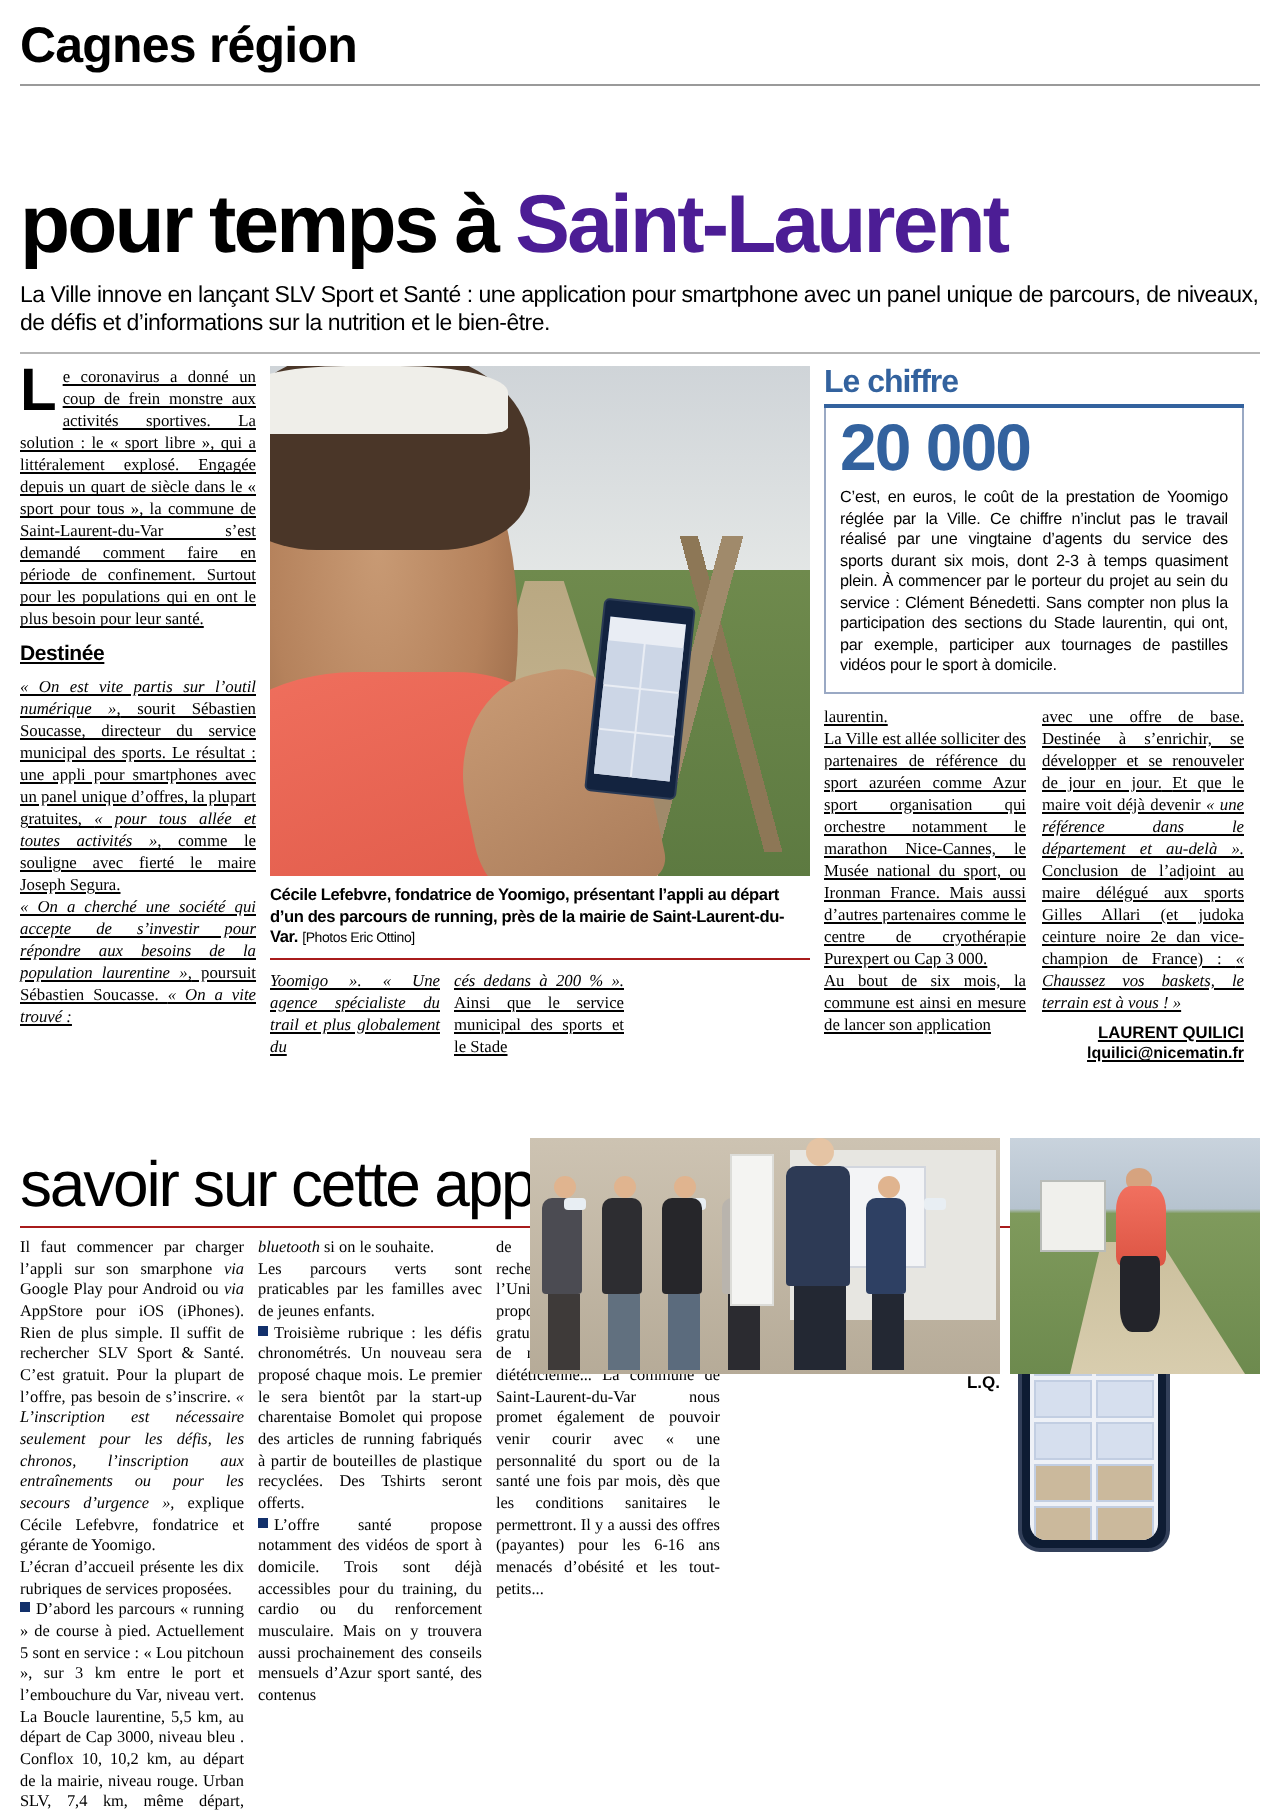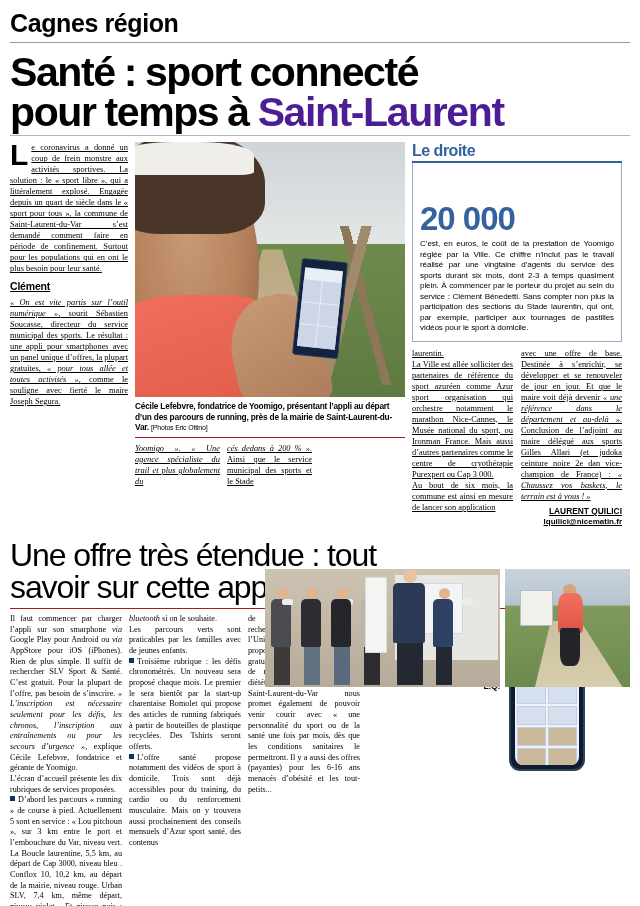--- a/index.html
+++ b/index.html
@@ -126,21 +126,20 @@
     padding: 3px 7px 7px;
     margin-top: 0;
   }
   .chiffre-num {
     font-family: "Liberation Sans", sans-serif;
     font-weight: bold;
     font-size: 33px;
     color: #33629e;
     line-height: 1.05;
     letter-spacing: -1px;
-    margin-top: 36px;
   }
   .chiffre-text {
     font-family: "Liberation Sans", sans-serif;
     font-size: 8.1px;
     line-height: 1.3;
     text-align: justify;
     margin-top: 2px;
     letter-spacing: -0.1px;
   }
   .chiffre-text b { font-weight: normal; }
@@ -324,32 +323,34 @@
   .mask { position:absolute; width:11px; height:6px; background:#e8eef3; border-radius:2px; }
 </style>
 </head>
 <body>
 
 <div class="page">
 
   <div class="masthead">Cagnes région</div>
 
   <div class="headline">
-    <span>Santé : sport connecté</span><br>
+    <br>
     <span>pour temps à </span><span class="hl-accent">Saint-Laurent</span>
   </div>
+  <div class="standfirst">La Ville innove en lançant SLV Sport et Santé : une application pour smartphone avec un panel unique de parcours, de niveaux, de défis et d’informations sur la nutrition et le bien-être.</div>
   <div class="rule-thin"></div>
 
   <div class="top-grid">
 
     <div class="col-narrow">
       <div class="body-text">
         <p class="drop-p">Le coronavirus a donné un coup de frein monstre aux activités sportives. La solution : le « sport libre », qui a littéralement explosé. Engagée depuis un quart de siècle dans le « sport pour tous », la commune de Saint-Laurent-du-Var s’est demandé comment faire en période de confinement. Surtout pour les populations qui en ont le plus besoin pour leur santé.</p>
-        <div class="subhead">Clément</div>
+        <div class="subhead">Destinée</div>
         <p><span class="ital">« On est vite partis sur l’outil numérique »,</span><span> sourit Sébastien Soucasse, directeur du service municipal des sports. Le résultat : une appli pour smartphones avec un panel unique d’offres, la plupart gratuites, </span><span class="ital">« pour tous allée et toutes activités »,</span><span> comme le souligne avec fierté le maire Joseph Segura.</span></p>
+        <p><span class="ital">« On a cherché une société qui accepte de s’investir pour répondre aux besoins de la population laurentine »,</span><span> poursuit Sébastien Soucasse. </span><span class="ital">« On a vite trouvé :</span></p>
       </div>
     </div>
 
     <div style="flex:none;width:270px">
       <div class="photo-main">
         <div class="sky"></div>
         <div class="ground"></div>
         <div class="path"></div>
         <div class="fence"></div>
         <div class="face"></div>
@@ -377,21 +378,21 @@
         <div class="body-text">
           <span class="ital">Yoomigo ». « Une agence spécialiste du trail et plus globalement du</span>
         </div>
         <div class="body-text">
           <span class="ital">cés dedans à 200 % ».</span><span> Ainsi que le service municipal des sports et le Stade</span>
         </div>
       </div>
     </div>
 
     <div class="col-right">
-      <div class="chiffre-title">Le droite</div>
+      <div class="chiffre-title">Le chiffre</div>
       <div class="chiffre-box">
         <div class="chiffre-num">20 000</div>
         <div class="chiffre-text">
           <span>C’est, </span><b>en euros, le coût de la prestation de Yoomigo réglée par la Ville.</b><span> Ce chiffre n’inclut pas le travail réalisé par une vingtaine d’agents du service des sports durant six mois, dont 2-3 à temps quasiment plein. À commencer par le porteur du projet au sein du service : Clément Bénedetti. Sans compter non plus la participation des sections du Stade laurentin, qui ont, par exemple, participer aux tournages de pastilles vidéos pour le sport à domicile.</span>
         </div>
       </div>
       <div class="right-2col">
         <div class="body-text" style="white-space:pre-line">laurentin.
 La Ville est allée solliciter des partenaires de référence du sport azuréen comme Azur sport organisation qui orchestre notamment le marathon Nice-Cannes, le Musée national du sport, ou Ironman France. Mais aussi d’autres partenaires comme le centre de cryothérapie Purexpert ou Cap 3 000.
 Au bout de six mois, la commune est ainsi en mesure de lancer son application</div>
@@ -401,21 +402,21 @@
           <div class="signature">
             <span>LAURENT QUILICI</span><br>
             <span class="mail">lquilici@nicematin.fr</span>
           </div>
         </div>
       </div>
     </div>
   </div>
 
   <div class="headline2">
-    <span>Une offre très étendue : tout</span><br>
+    <br>
     <span>savoir sur cette application</span>
   </div>
   <div class="rule-red"></div>
 
   <div class="low-grid">
 
     <div class="lcol">
       <div class="body-text2">
         <span>Il faut commencer par charger l’appli sur son smarphone </span><span class="ital">via</span><span> Google Play pour Android ou </span><span class="ital">via</span><span> AppStore pour iOS (iPhones). Rien de plus simple. Il suffit de rechercher SLV Sport &amp; Santé. C’est gratuit. Pour la plupart de l’offre, pas besoin de s’inscrire. </span><span class="ital">« L’inscription est nécessaire seulement pour les défis, les chronos, l’inscription aux entraînements ou pour les secours d’urgence »,</span><span> explique Cécile Lefebvre, fondatrice et gérante de Yoomigo.</span>
         <div>L’écran d’accueil présente les dix rubriques de services proposées.</div>

